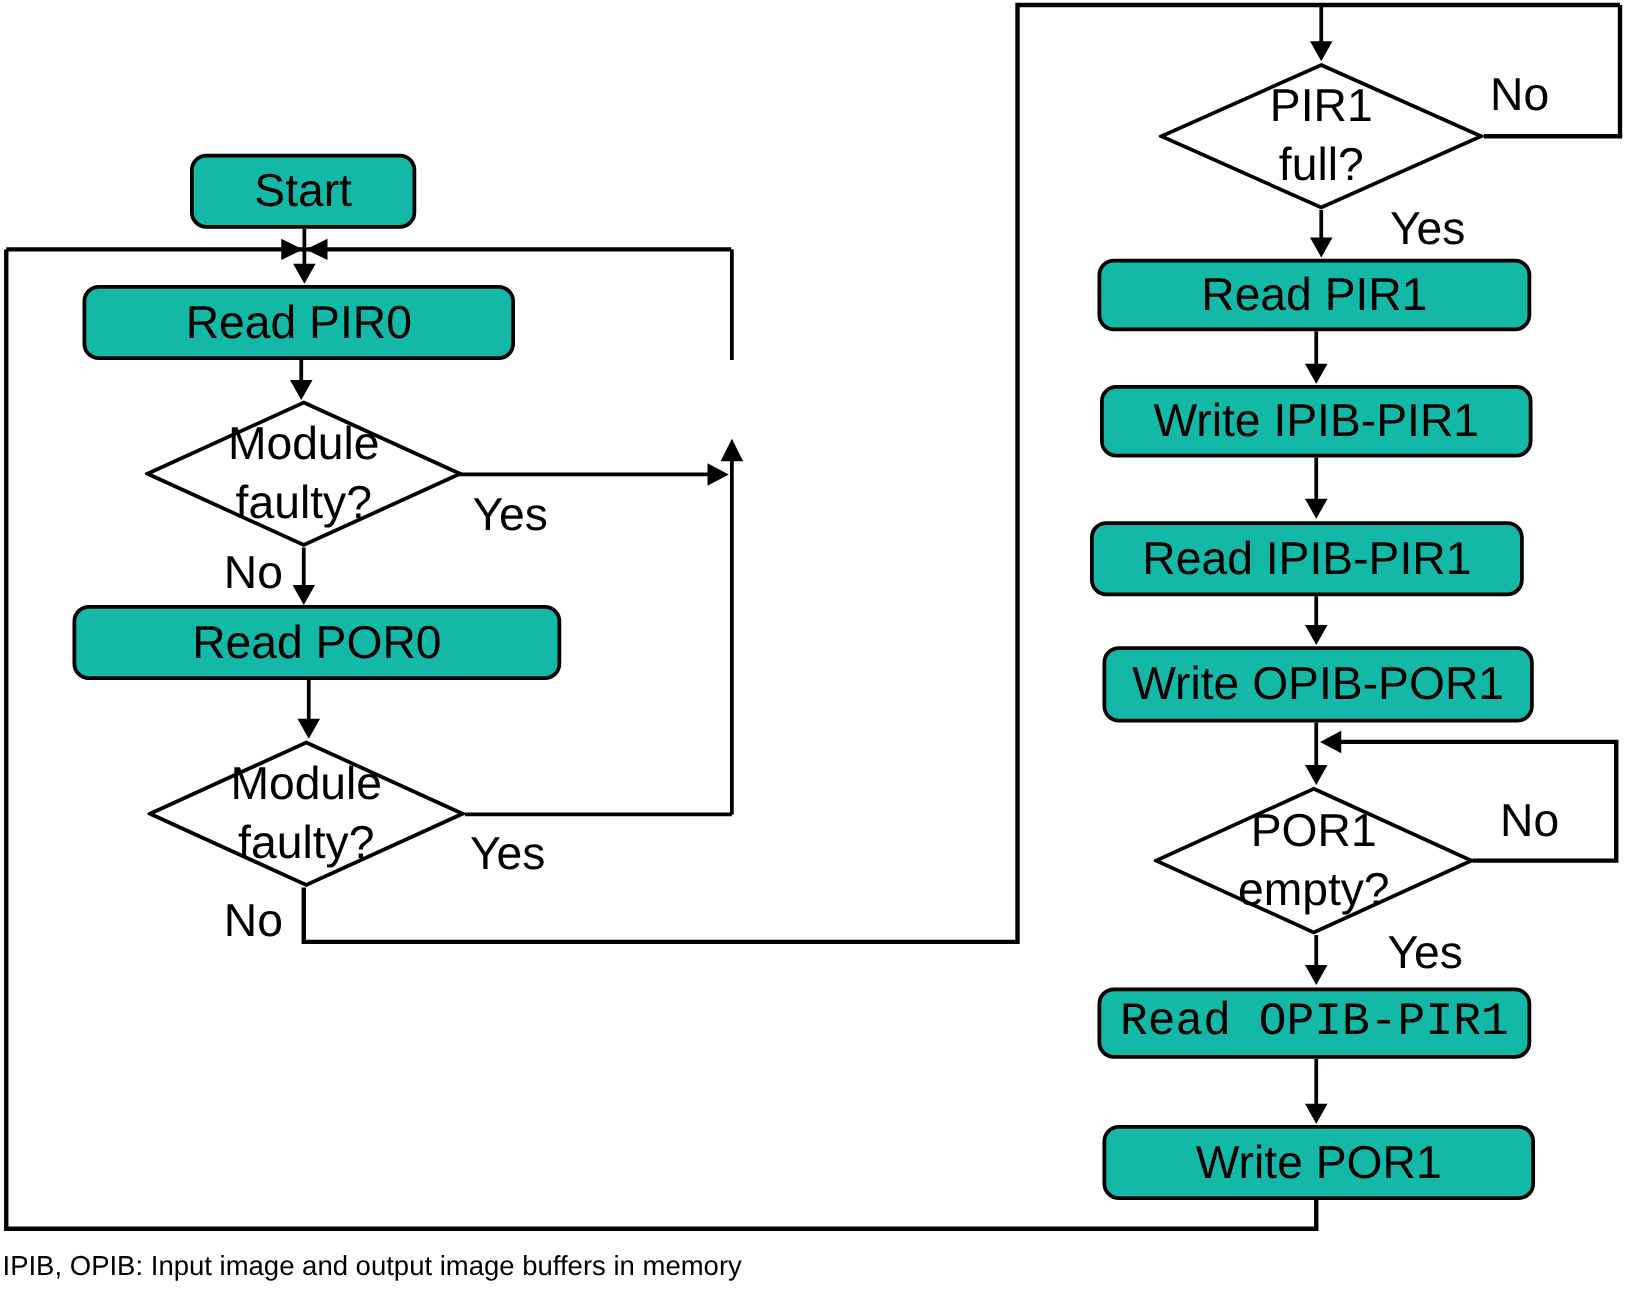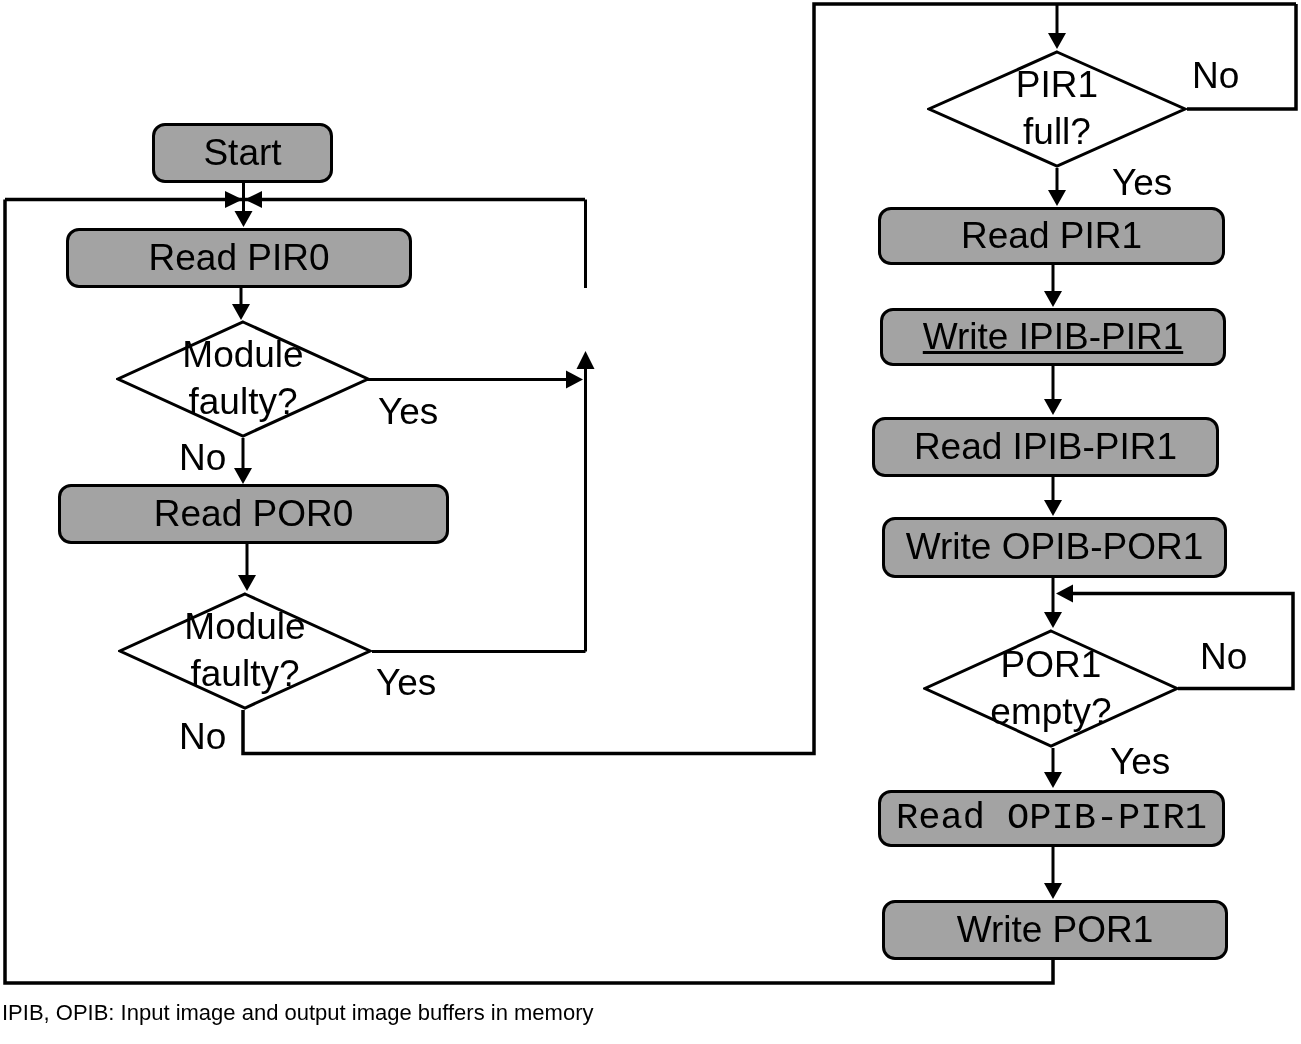--- a/index.html
+++ b/index.html
@@ -30,21 +30,21 @@
     fill: #000000;
     stroke: none;
   }
   .node {
     position: absolute;
     box-sizing: border-box;
   }
   .process {
     border: 3px solid #000000;
     border-radius: 13px;
-    background: #a3a3a3;
+    background: #14b8a6;
     display: flex;
     align-items: center;
     justify-content: center;
     font-size: 37px;
     line-height: 1.1;
     white-space: nowrap;
   }
   .decision {
     display: block;
   }
@@ -199,21 +199,21 @@
 
 
   <div class="node process" style="left:58px; top:484px; width:391px; height:60px;">
     <span>Read POR0</span>
   </div>
 
   <div class="node process" style="left:878px; top:207px; width:347px; height:58px;">
     <span>Read PIR1</span>
   </div>
 
-  <div class="node process" style="left:880px; top:308px; width:346px; height:58px;text-decoration:underline;">
+  <div class="node process" style="left:880px; top:308px; width:346px; height:58px;">
     <span>Write IPIB-PIR1</span>
   </div>
 
   <div class="node process" style="left:872px; top:417px; width:347px; height:60px;">
     <span>Read IPIB-PIR1</span>
   </div>
 
   <div class="node process" style="left:882px; top:517px; width:345px; height:61px;">
     <span>Write OPIB-POR1</span>
   </div>

